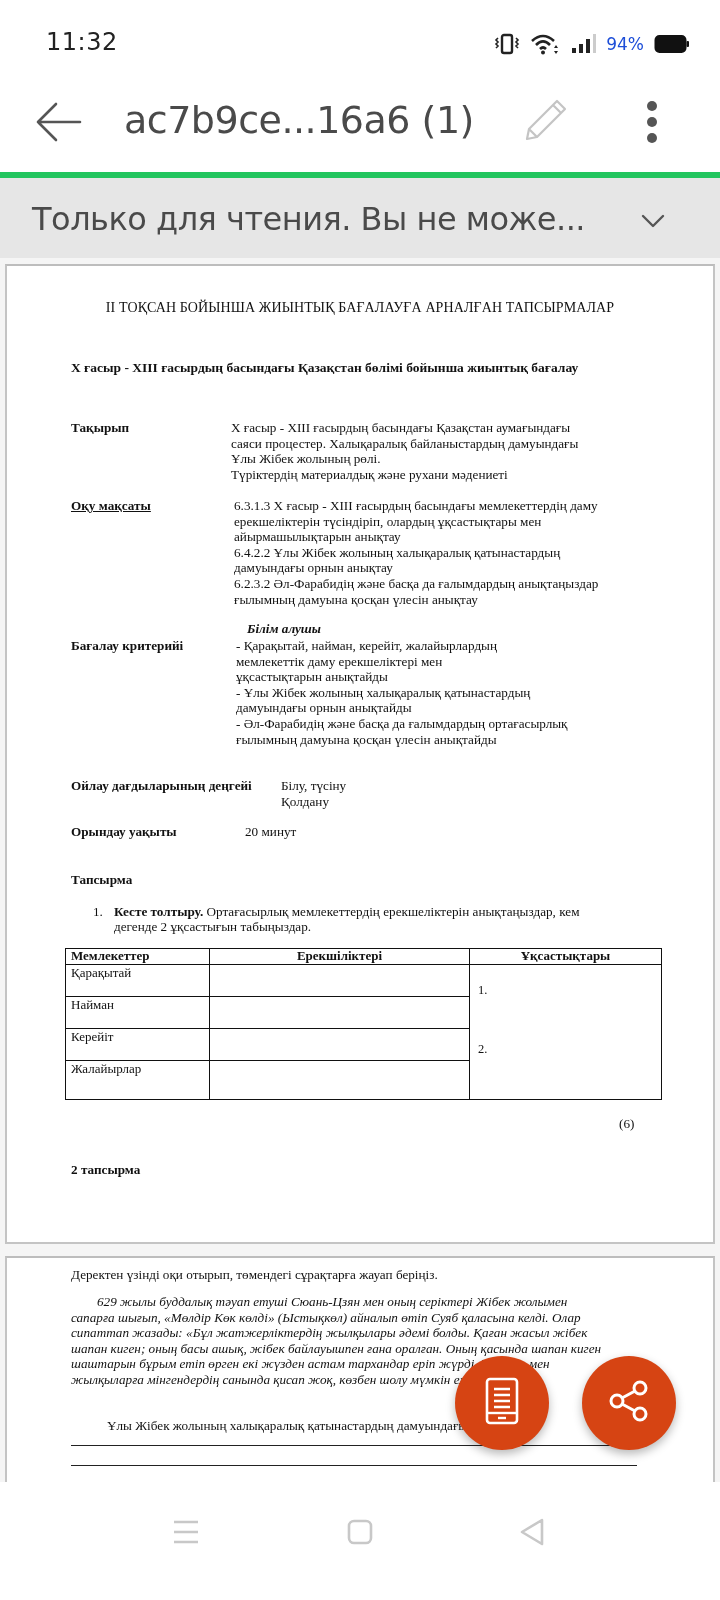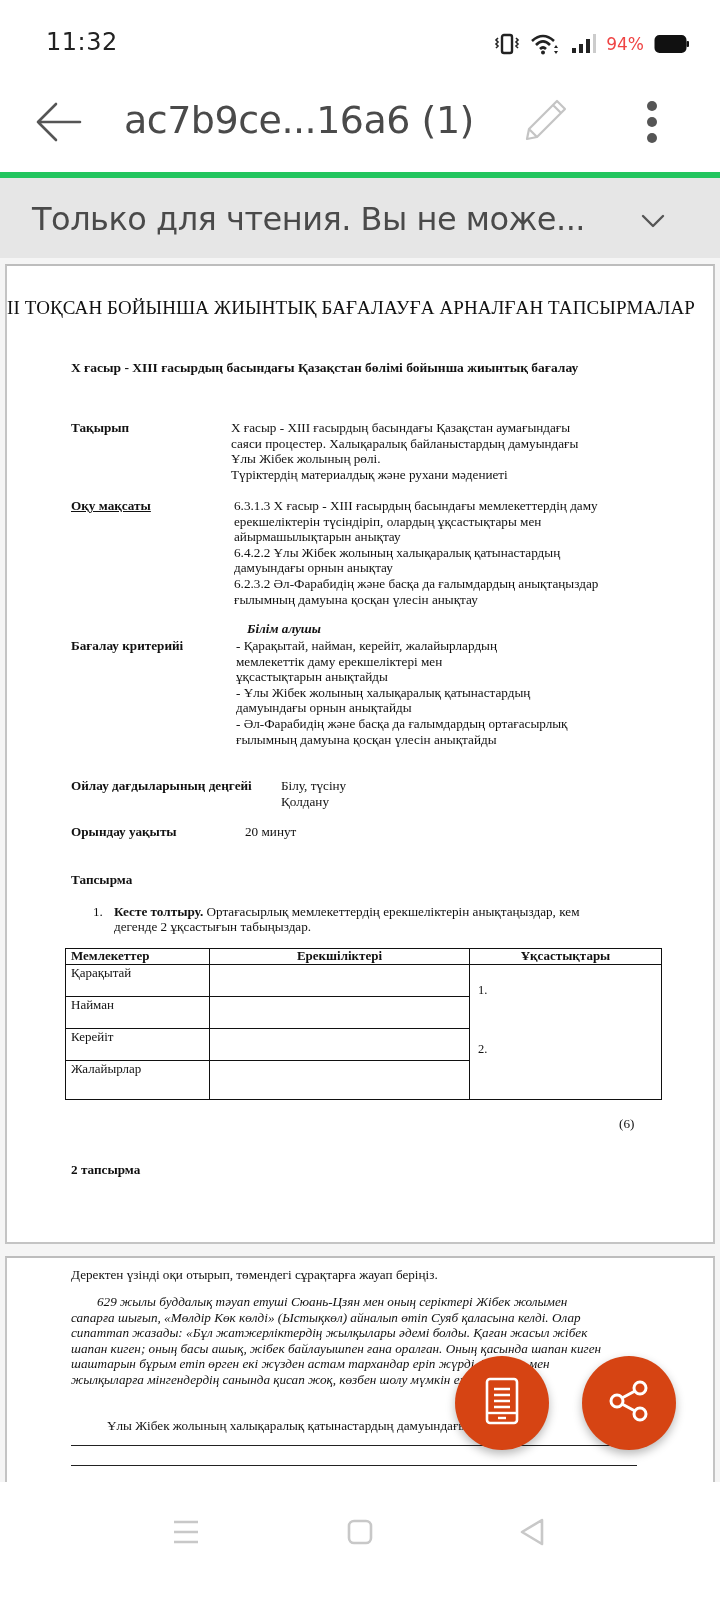--- a/index.html
+++ b/index.html
@@ -4,21 +4,21 @@
 <style>
   * { box-sizing: border-box; margin: 0; padding: 0; }
   html, body { width: 720px; height: 1600px; overflow: hidden; background: #f5f5f5; }
   body { position: relative; font-family: "Liberation Sans", sans-serif; }
 
   
   .status-bar { position: absolute; top: 0; left: 0; width: 720px; height: 84px; background: #fff; }
   .status-time { position: absolute; left: 46px; top: 28px; font-size: 24px; color: #222; font-family: "DejaVu Sans", sans-serif; letter-spacing: 0.5px; }
   .status-icons { position: absolute; right: 30px; top: 30px; height: 28px; display: flex; align-items: center; gap: 10px; }
   .status-icons svg { display: block; }
-  .battery-text { font-size: 17px; color: #ef4444; font-family: "DejaVu Sans", sans-serif; }
+  .battery-text { font-size: 17px; color: #1d4ed8; font-family: "DejaVu Sans", sans-serif; }
 
   
   .app-bar { position: absolute; top: 84px; left: 0; width: 720px; height: 90px; background: #fff; }
   .back-btn { position: absolute; left: 30px; top: 12px; width: 56px; height: 56px; display: flex; align-items: center; justify-content: center; }
   .doc-title { position: absolute; left: 124px; top: 14px; font-size: 38px; color: #4a4a4a; font-family: "DejaVu Sans", sans-serif; letter-spacing: -0.5px; white-space: nowrap; }
   .edit-btn { position: absolute; left: 518px; top: 10px; width: 56px; height: 56px; display: flex; align-items: center; justify-content: center; }
   .more-btn { position: absolute; left: 632px; top: 10px; width: 40px; height: 56px; display: flex; flex-direction: column; align-items: center; justify-content: center; gap: 6px; }
   .more-btn span { width: 10px; height: 10px; border-radius: 50%; background: #555; display: block; }
 
   
@@ -28,21 +28,21 @@
 
   
   .page { position: absolute; left: 5px; width: 710px; background: #fff; border: 2px solid #c4c4c4; border-top-color: #bdbdbd; }
   .page1 { top: 264px; height: 980px; }
   .page2 { top: 1256px; height: 240px; border-bottom: none; }
 
   .doc { font-family: "Liberation Serif", serif; color: #111; font-size: 13.2px; line-height: 15.6px; }
   .doc .bold { font-weight: bold; }
   .abs { position: absolute; }
 
-  .main-title { top: 34px; left: 0; width: 706px; text-align: left; font-size: 19px; letter-spacing: 0.1px; }
+  .main-title { top: 34px; left: 0; width: 706px; text-align: center; font-size: 14px; letter-spacing: 0.1px; }
   .section-title { top: 94px; left: 64px; font-weight: bold; font-size: 13.5px; }
 
   .row-label { font-weight: bold; }
   .row-value div { white-space: nowrap; }
 
   table.doc-table { position: absolute; left: 58px; top: 682px; width: 597px; border-collapse: collapse; font-family: "Liberation Serif", serif; font-size: 13px; color: #111; }
   .doc-table th, .doc-table td { border: 1px solid #111; vertical-align: top; padding: 0 5px; text-align: left; }
   .doc-table th { font-weight: bold; text-align: center; height: 16px; line-height: 14px; }
   .doc-table th:first-child { text-align: left; }
   .doc-table td.state { height: 32px; line-height: 15px; }

